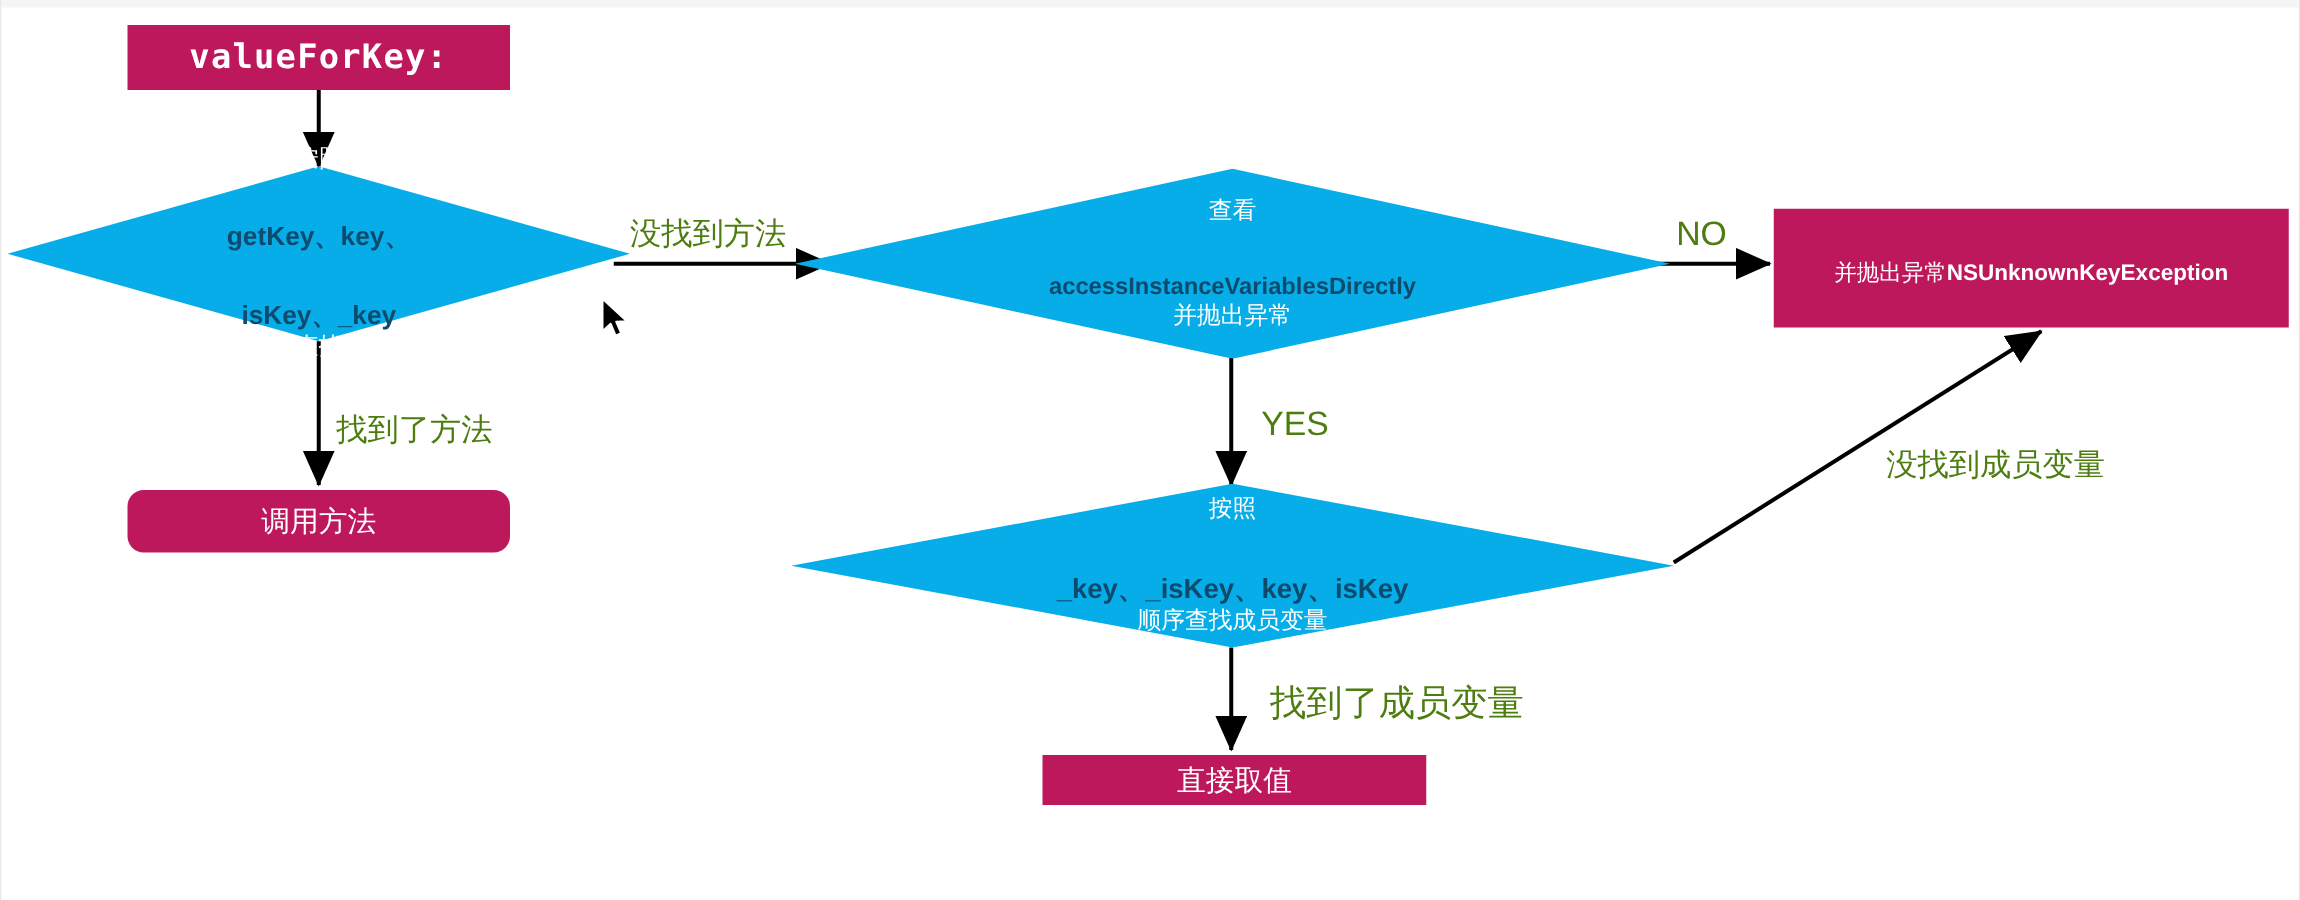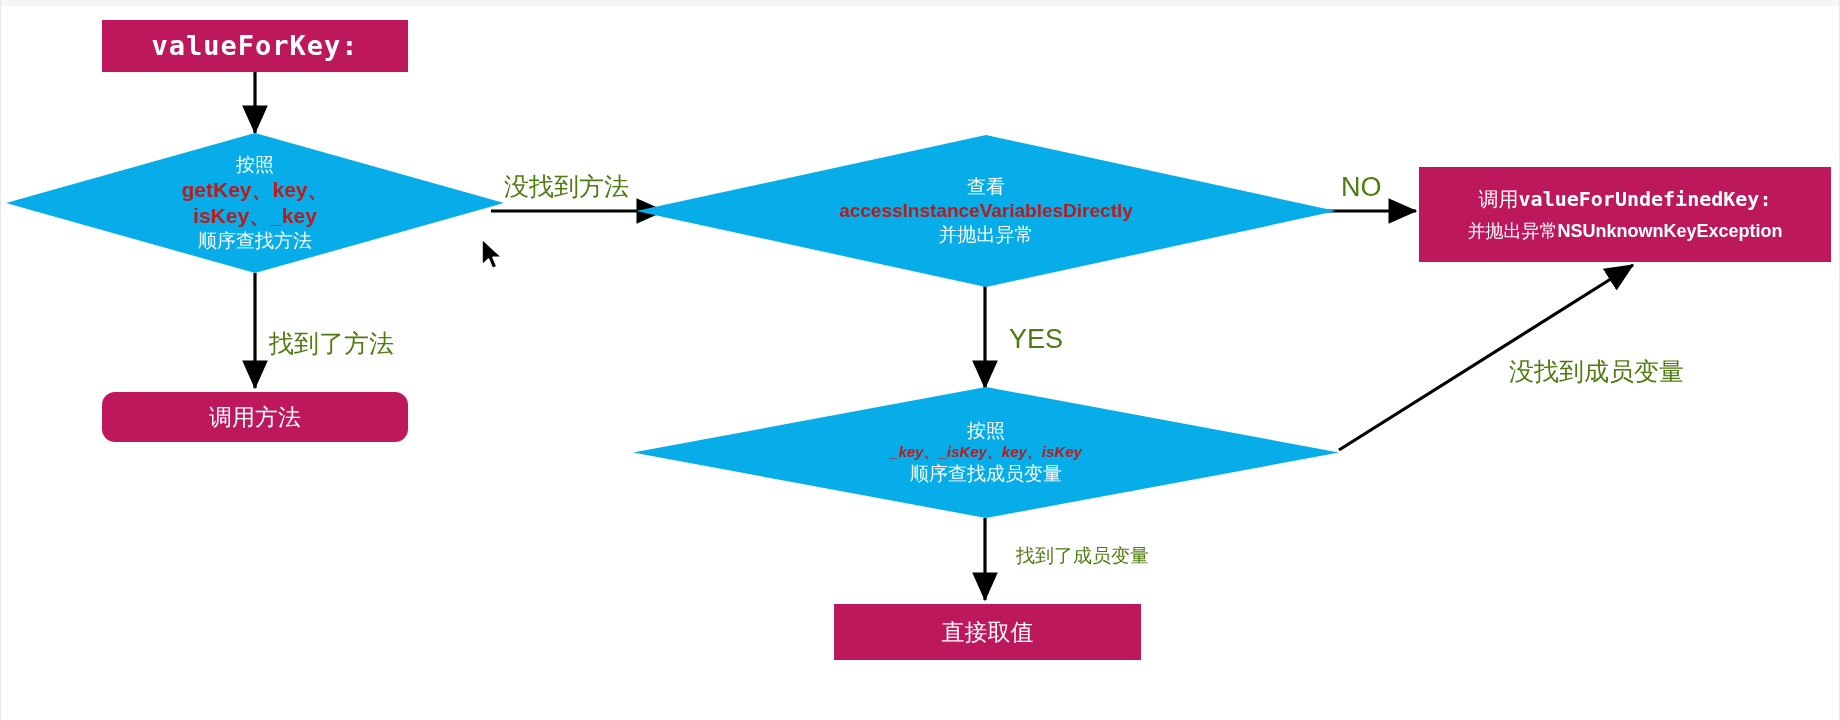--- a/index.html
+++ b/index.html
@@ -60,21 +60,21 @@
     width: 100%;
     height: 100%;
     display: flex;
     flex-direction: column;
     align-items: center;
     justify-content: center;
     line-height: 1.26;
     pointer-events: none;
   }
   .cn { color: #ffffff; }
-  .code-dark { color: #b91c1c; font-weight: 700; }
+  .code-dark { color: #0c4a6e; font-weight: 700; margin-top: 37px; }
   .code-light { color: #ffffff; }
 
   
   .edge-label {
     position: absolute;
     color: #4d7c0f;
     white-space: nowrap;
   }
 
   
@@ -145,47 +145,44 @@
       <span class="cn" style="font-size:19px;">查看</span>
       <span class="code-dark" style="font-size:19px;">accessInstanceVariablesDirectly</span>
       <span class="cn" style="font-size:19px;">并抛出异常</span>
     </div>
   </div>
 
   <div class="diamond-wrap" style="left:632px; top:387px; width:706px; height:131px;">
     <div class="diamond-shape"></div>
     <div class="diamond-text">
       <span class="cn" style="font-size:19px;">按照</span>
-      <span class="code-dark" style="font-size:15px;font-style:italic;">_key、_isKey、key、isKey</span>
+      <span class="code-dark" style="font-size:22px;">_key、_isKey、key、isKey</span>
       <span class="cn" style="font-size:19px;">顺序查找成员变量</span>
     </div>
   </div>
 
-  <div class="node rect" style="left:833px; top:604px; width:307px; height:56px;">
+  <div class="node rect" style="left:833px; top:604px; width:307px; height:40px;">
     <span class="cn" style="font-size:23px;">直接取值</span>
   </div>
 
   <div class="node rect" style="left:1418px; top:167px; width:412px; height:95px; padding:0 6px;">
-    <span style="font-size:20px;">
-      <span class="cn">调用</span><span class="code-light" style="font-family:'DejaVu Sans Mono','Liberation Mono',monospace;font-weight:700;">valueForUndefinedKey:</span>
-    </span>
     <span style="font-size:18px;margin-top:8px;">
       <span class="cn">并抛出异常</span><span class="code-light" style="font-weight:700;margin-top:14px;">NSUnknownKeyException</span>
     </span>
   </div>
 
   <div class="edge-label" style="left:503px; top:170px; font-size:25px;">没找到方法</div>
 
   <div class="edge-label" style="left:268px; top:327px; font-size:25px;">找到了方法</div>
 
   <div class="edge-label" style="left:1340px; top:172px; font-size:27px;">NO</div>
 
   <div class="edge-label" style="left:1008px; top:324px; font-size:27px;">YES</div>
 
-  <div class="edge-label" style="left:1015px; top:543px; font-size:19px;">找到了成员变量</div>
+  <div class="edge-label" style="left:1015px; top:543px; font-size:29px;">找到了成员变量</div>
 
   <div class="edge-label" style="left:1508px; top:355px; font-size:25px;">没找到成员变量</div>
 
   <svg id="cursor" width="26" height="38" viewBox="0 0 26 38" style="left:479px; top:238px;" xmlns="http://www.w3.org/2000/svg">
     <path d="M2,1 L2,27 L8.5,21 L12.5,30.5 L17,28.6 L13,19.4 L21.5,19 Z" fill="#000000" stroke="#ffffff" stroke-width="1.6" stroke-linejoin="round"></path>
   </svg>
 
 </div>
 
 </body></html>

